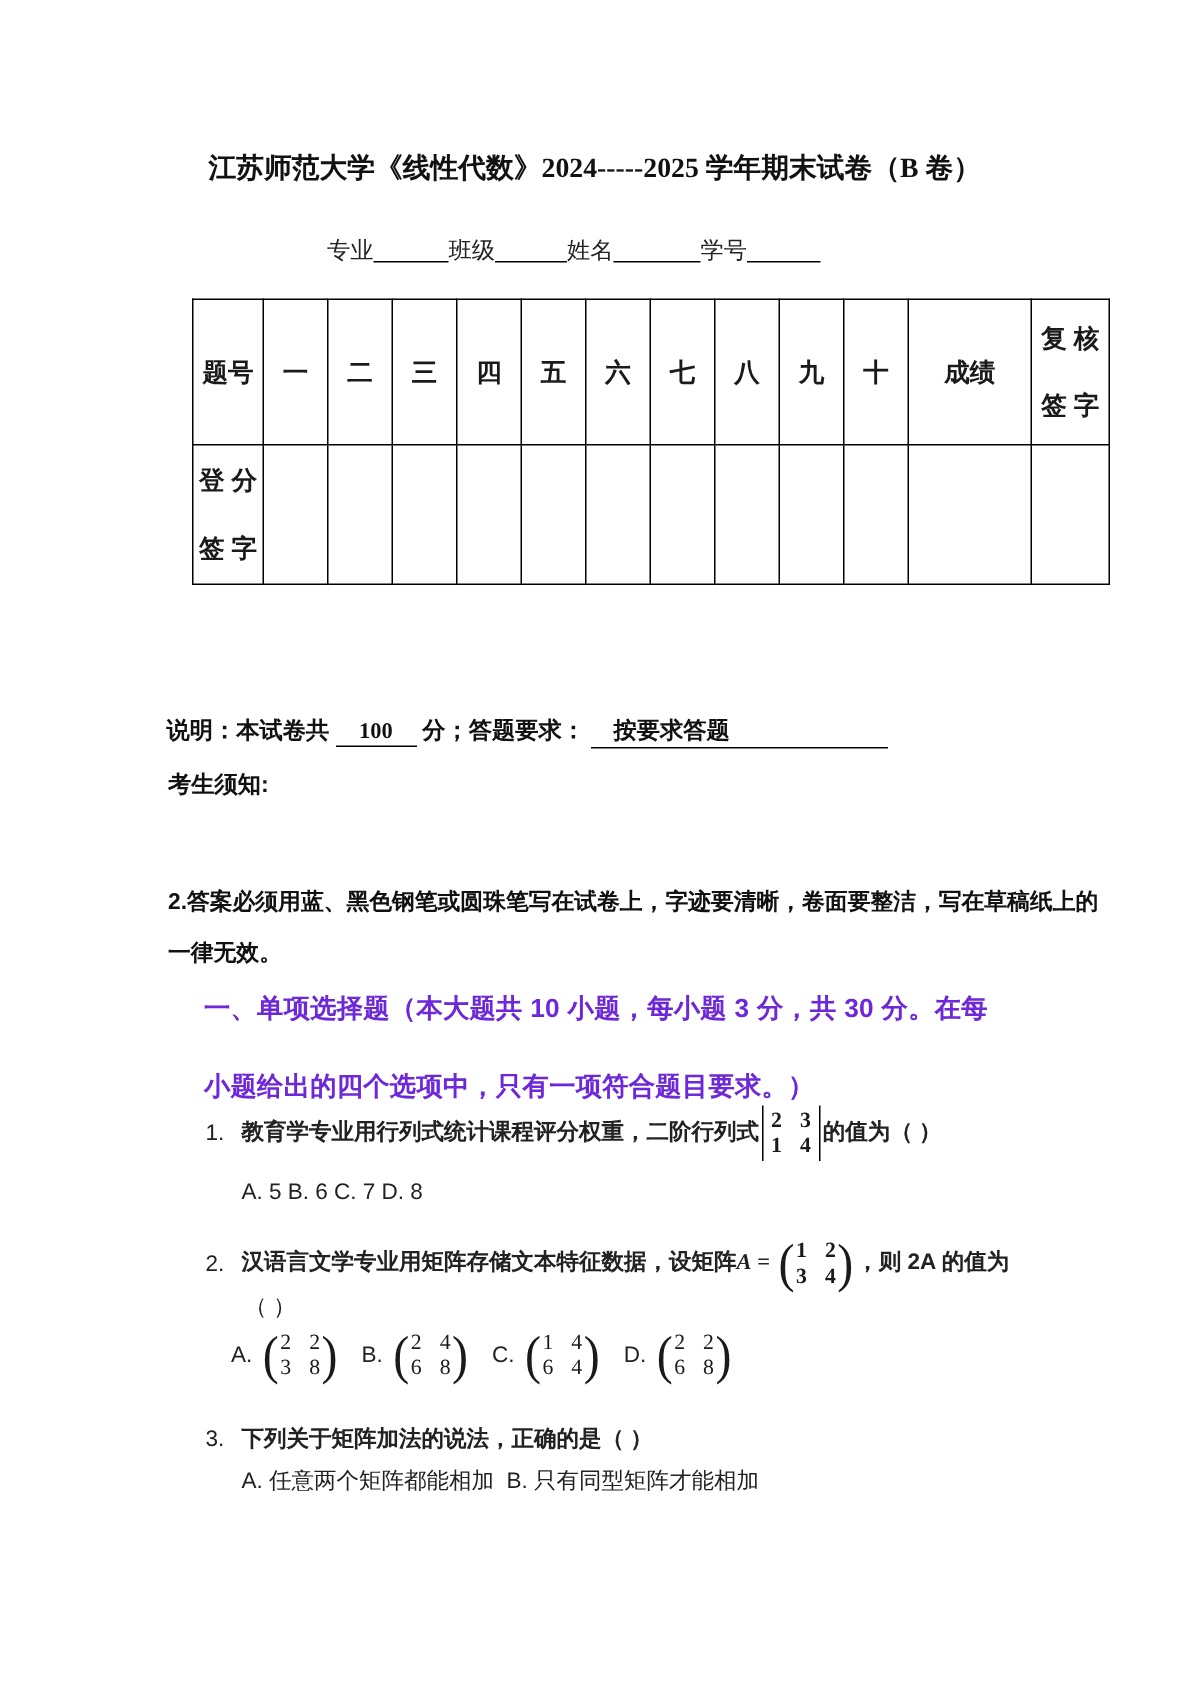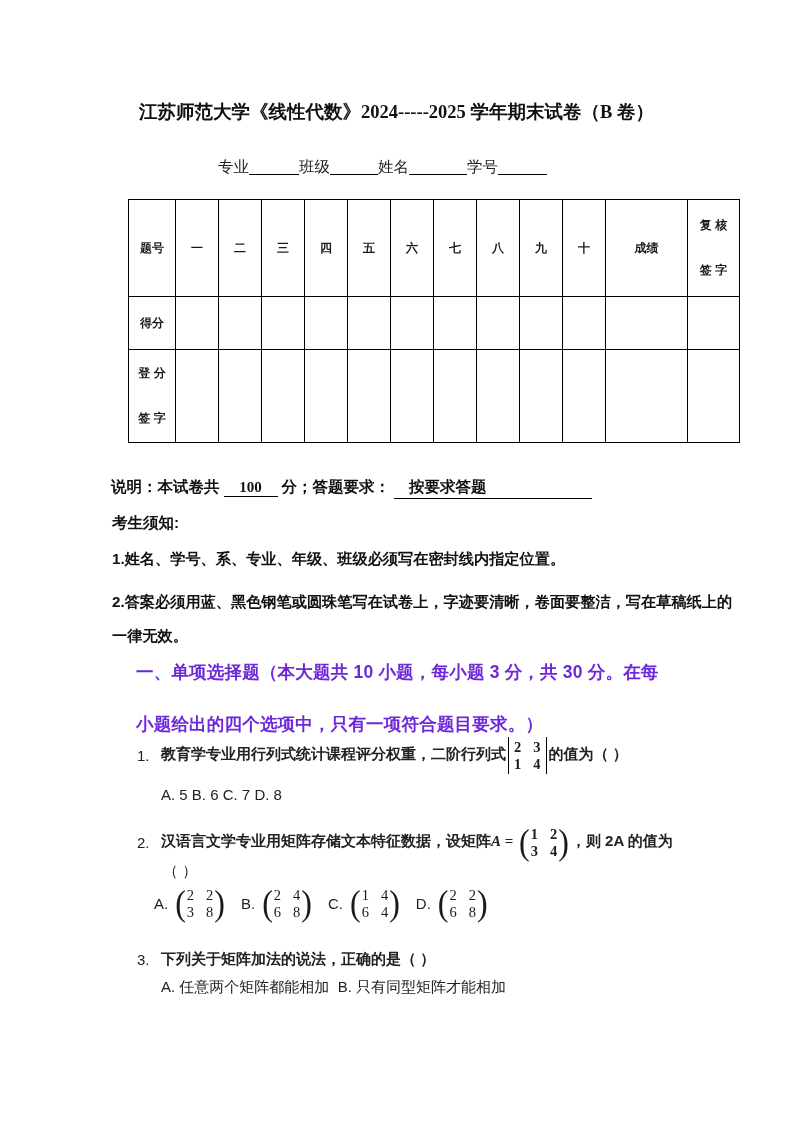--- a/index.html
+++ b/index.html
@@ -19,21 +19,21 @@
   }
   .blank { display:inline-block; border-bottom:1.6px solid #000; height:19px; vertical-align:-3px; }
   .w50{width:50px;} .w48{width:48px;} .w58{width:58px;} .w49{width:49px;}
 
   table.score-table {
     position:absolute; top:199px; left:128px; border-collapse:collapse;
     table-layout:fixed; width:611px;
   }
   table.score-table td {
     border:1.7px solid #000; text-align:center; vertical-align:middle;
-    font-size:12px; font-weight:bold; color:#1a1a1a; padding:0;
+    font-size:17px; font-weight:bold; color:#1a1a1a; padding:0;
   }
   tr.hdr-row td { height:97px; }
   tr.score-row td { height:53px; }
   tr.sign-row td { height:93px; }
   td.two-line div { line-height:45px; }
 
   .note-line {
     position:absolute; top:477px; left:111px; font-size:15.5px; font-weight:bold;
     color:#111; white-space:nowrap;
   }
@@ -123,35 +123,20 @@
       <td>七</td>
       <td>八</td>
       <td>九</td>
       <td>十</td>
       <td>成绩</td>
       <td class="two-line">
         <div>复 核</div>
         <div>签 字</div>
       </td>
     </tr>
-    <tr class="score-row">
-      <td>得分</td>
-      <td></td>
-          <td></td>
-          <td></td>
-          <td></td>
-          <td></td>
-          <td></td>
-          <td></td>
-          <td></td>
-          <td></td>
-          <td></td>
-          <td></td>
-          <td></td>
-    </tr>
     <tr class="sign-row">
       <td class="two-line">
         <div>登 分</div>
         <div>签 字</div>
       </td>
       <td></td>
           <td></td>
           <td></td>
           <td></td>
           <td></td>
@@ -164,21 +149,20 @@
           <td></td>
     </tr>
   </tbody>
     </table>
 
   <p class="note-line">
     <span>说明：本试卷共</span><span class="u-points">100</span><span>分；答题要求：</span><span class="u-req">按要求答题</span>
   </p>
 
   <p class="notice-title">考生须知:</p>
-  <p class="notice-1">1.姓名、学号、系、专业、年级、班级必须写在密封线内指定位置。</p>
   <p class="notice-2">2.答案必须用蓝、黑色钢笔或圆珠笔写在试卷上，字迹要清晰，卷面要整洁，写在草稿纸上的一律无效。</p>
 
   <h2 class="sec-heading" style="color:#6d28d9;">一、单项选择题（本大题共 10 小题，每小题 3 分，共 30 分。在每小题给出的四个选项中，只有一项符合题目要求。）</h2>
 
   <div class="q-line q1">
     <span class="q-num">1.</span>
     <span class="q-text">
       <span>教育学专业用行列式统计课程评分权重，二阶行列式</span><span class="mat det">
           <span class="cells">
             <span>2</span>

